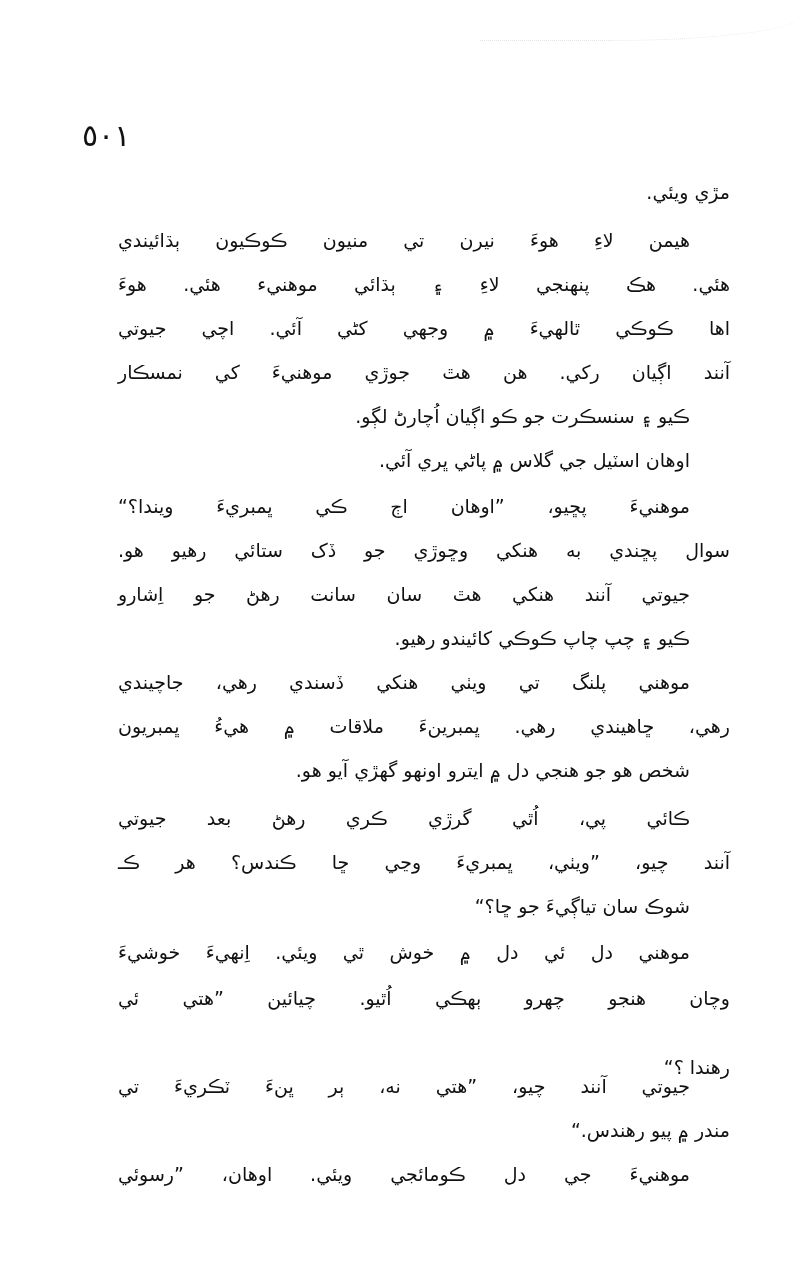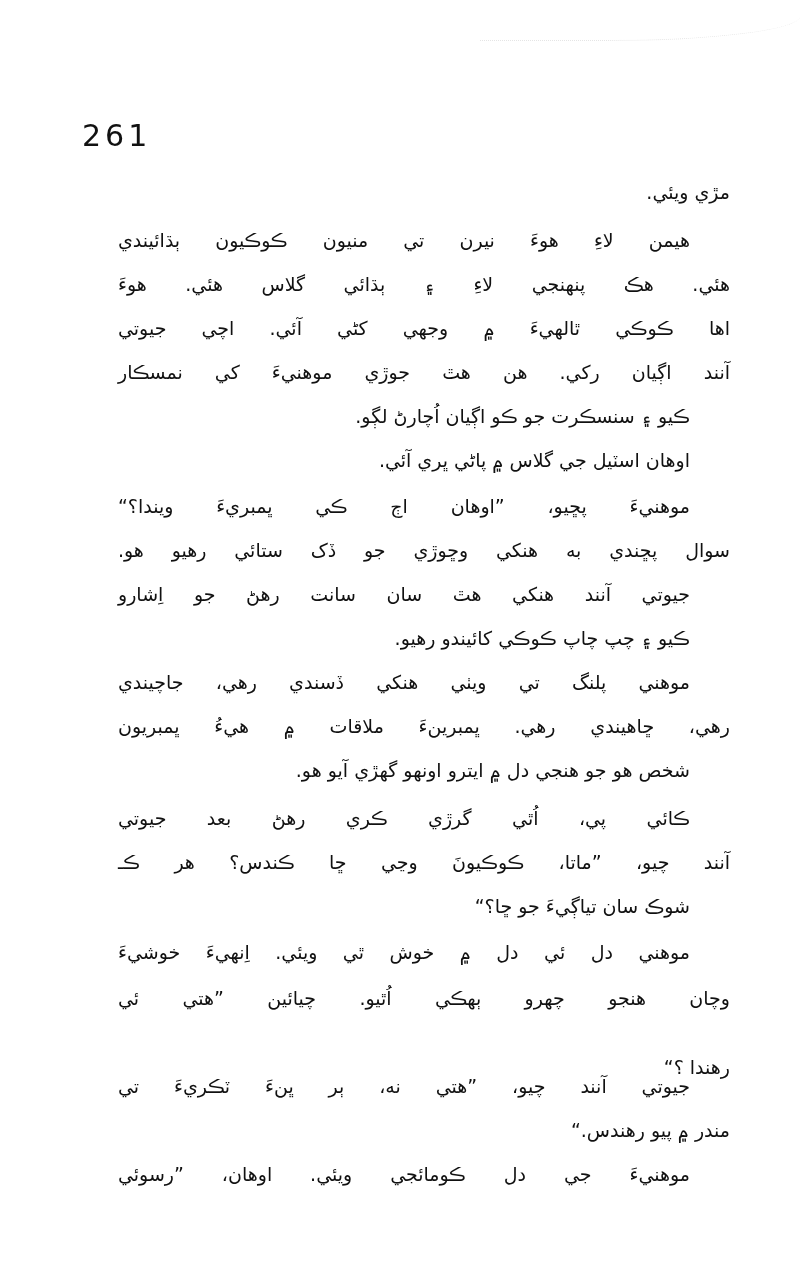--- a/index.html
+++ b/index.html
@@ -24,39 +24,39 @@
   .edge-curve {
     position: absolute; top: 0; right: 0; width: 320px; height: 40px;
     border-bottom: 1px dotted #ccc; border-radius: 0 0 60% 0; opacity: .5;
   }
 </style>
 </head>
 <body>
 
 <div class="edge-curve"></div>
 
-<div class="page-number">162</div>
+<div class="page-number">١٠٥</div>
 
 <div id="text-block" class="text-block">
     <div class="line" style="top: 10px;">مڙي ويئي.</div>
     <div class="line indent full" style="top: 58px;">هيمن لاءِ هوءَ نيرن تي منيون ڪوڪيون ٻڌائيندي</div>
-    <div class="line full" style="top: 102px;">هئي. هڪ پنهنجي لاءِ ۽ ٻڌائي گلاس هئي. هوءَ</div>
+    <div class="line full" style="top: 102px;">هئي. هڪ پنهنجي لاءِ ۽ ٻڌائي موهنيء هئي. هوءَ</div>
     <div class="line full" style="top: 146px;">اها ڪوڪي ٿالهيءَ ۾ وجهي کڻي آئي. اچي جيوتي</div>
     <div class="line full" style="top: 190px;">آنند اڳيان رکي. هن هٿ جوڙي موهنيءَ کي نمسڪار</div>
     <div class="line indent" style="top: 234px;">ڪيو ۽ سنسڪرت جو ڪو اڳيان اُچارڻ لڳو.</div>
     <div class="line indent" style="top: 278px;">اوهان اسٽيل جي گلاس ۾ پاڻي ڀري آئي.</div>
     <div class="line indent full" style="top: 324px;">موهنيءَ پڇيو، ”اوهان اڄ ڪي ڀمبريءَ ويندا؟“</div>
     <div class="line full" style="top: 368px;">سوال پڇندي به هنکي وڇوڙي جو ڏک ستائي رهيو هو.</div>
     <div class="line indent full" style="top: 412px;">جيوتي آنند هنکي هٿ سان سانت رهڻ جو اِشارو</div>
     <div class="line indent" style="top: 456px;">ڪيو ۽ چپ چاپ ڪوڪي کائيندو رهيو.</div>
     <div class="line indent full" style="top: 500px;">موهني پلنگ تي ويٺي هنکي ڏسندي رهي، جاچيندي</div>
     <div class="line full" style="top: 544px;">رهي، ڇاهيندي رهي. ڀمبرينءَ ملاقات ۾ هيءُ ڀمبريون</div>
     <div class="line indent" style="top: 588px;">شخص هو جو هنجي دل ۾ ايترو اونهو گهڙي آيو هو.</div>
     <div class="line indent full" style="top: 636px;">ڪائي پي، اُٿي گرڙي ڪري رهڻ بعد جيوتي</div>
-    <div class="line full" style="top: 680px;">آنند چيو، ”ماتا، ڪوڪيونَ وڃي ڇا ڪندس؟ هر ڪـ</div>
+    <div class="line full" style="top: 680px;">آنند چيو، ”ويٺي، ڀمبريءَ وڃي ڇا ڪندس؟ هر ڪـ</div>
     <div class="line indent" style="top: 724px;">شوڪ سان تياڳيءَ جو ڇا؟“</div>
     <div class="line indent full" style="top: 770px;">موهني دل ئي دل ۾ خوش ٿي ويئي. اِنهيءَ خوشيءَ</div>
     <div class="line full" style="top: 816px;">وچان هنجو چهرو ٻهڪي اُٿيو. چيائين ”هتي ئي</div>
     <div class="line" style="top: 860px; margin-top: 25px;">رهندا ؟“</div>
     <div class="line indent full" style="top: 904px;">جيوتي آنند چيو، ”هتي نه، ٻر ڀنءَ ٽڪريءَ تي</div>
     <div class="line" style="top: 948px;">مندر ۾ پيو رهندس.“</div>
     <div class="line indent full" style="top: 992px;">موهنيءَ جي دل ڪومائجي ويئي. اوهان، ”رسوئي</div>
   </div>
 
 </body></html>

